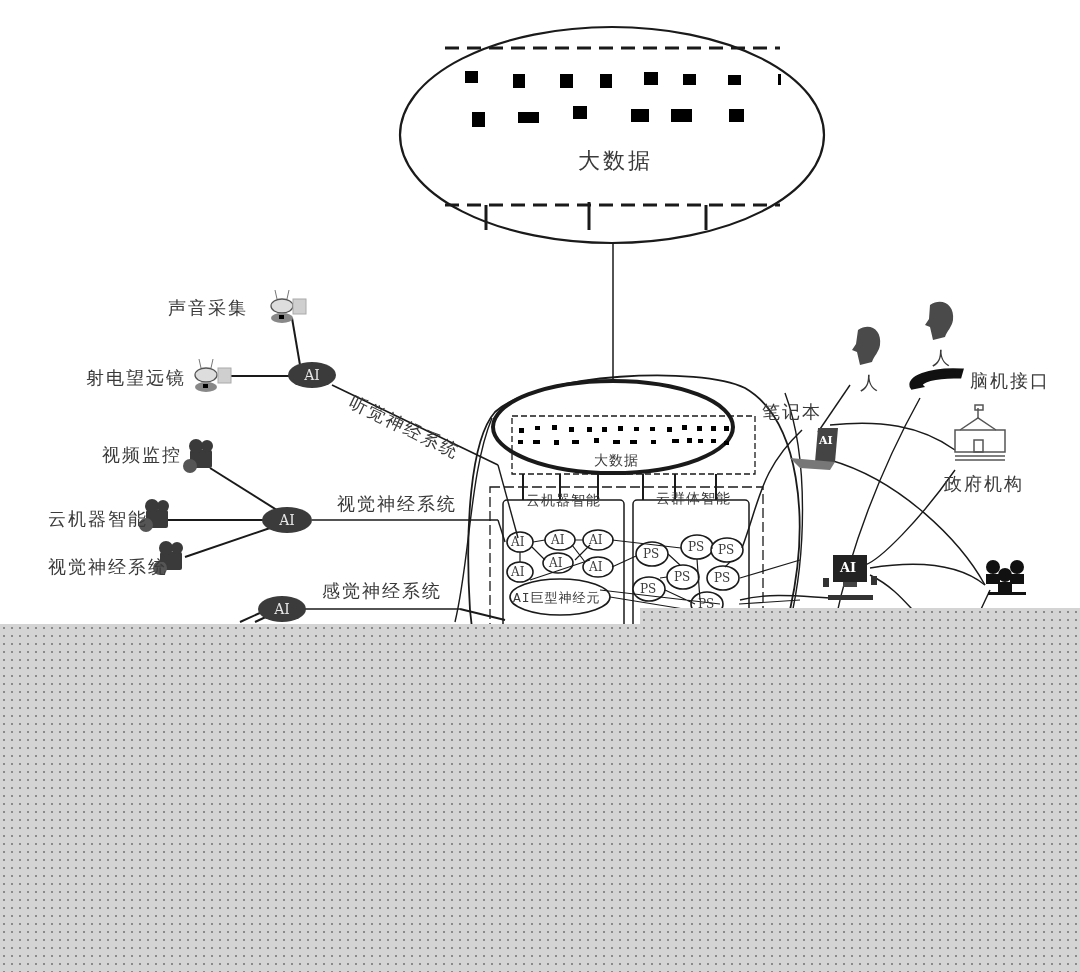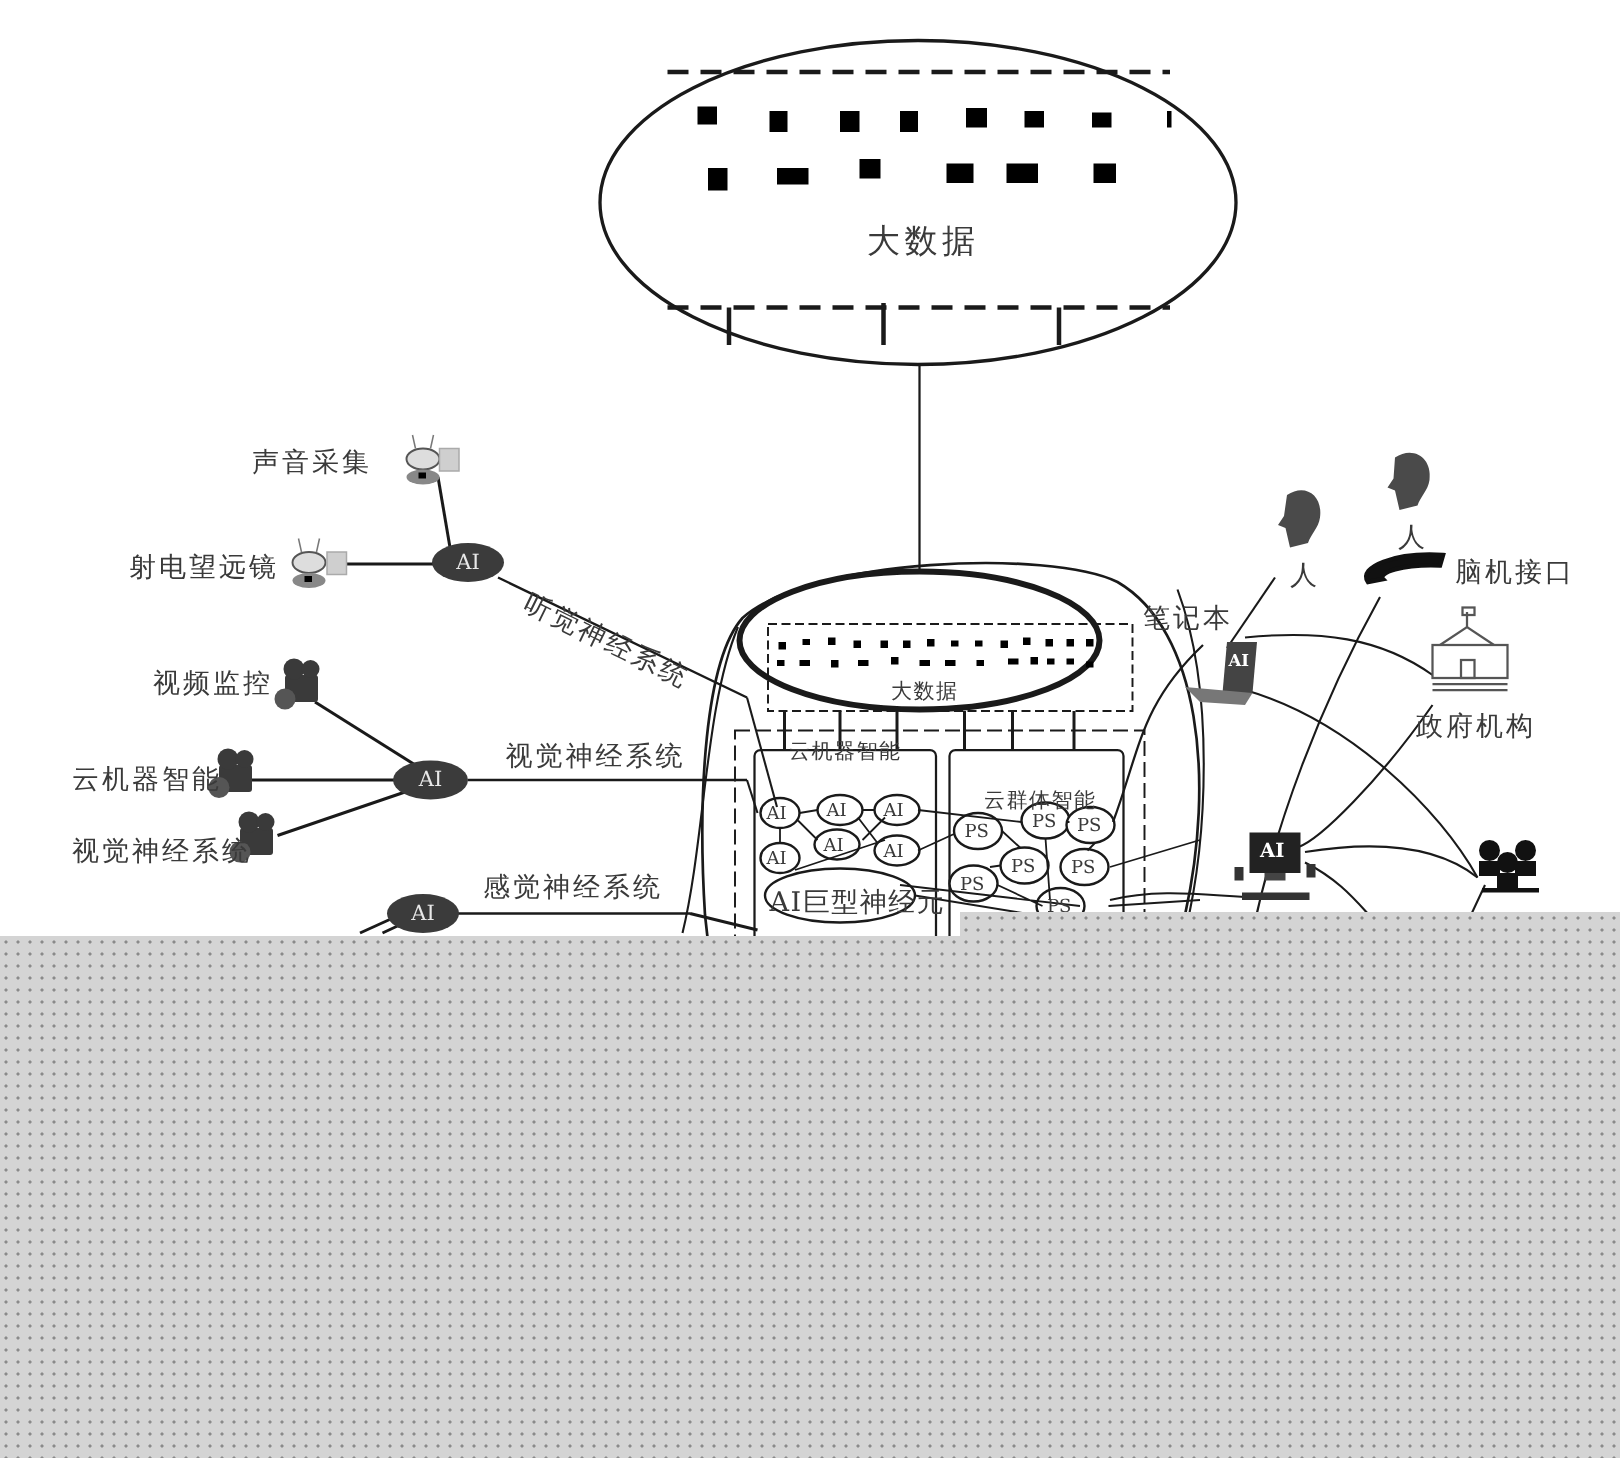--- a/index.html
+++ b/index.html
@@ -222,29 +222,29 @@
     <rect x="986" y="574" width="14" height="10"></rect>
       <rect x="1010" y="574" width="14" height="10"></rect>
       <rect x="998" y="582" width="14" height="10"></rect>
     <rect x="988" y="592" width="38" height="3"></rect>
   </g>
 </svg>
 
 <div class="lbl lbl-big" style="left:578px;top:146px;">大数据</div>
 <div class="lbl lbl-sm" style="left:594px;top:452px;">大数据</div>
 <div class="lbl lbl-sm" style="left:526px;top:492px;">云机器智能</div>
-<div class="lbl lbl-sm" style="left:656px;top:525px;">云群体智能</div>
+<div class="lbl lbl-sm" style="left:656px;top:490px;">云群体智能</div>
 
 <div class="lbl" style="left:511px;top:535px;font-size:12px;letter-spacing:0;">AI</div>
 <div class="lbl" style="left:551px;top:533px;font-size:12px;letter-spacing:0;">AI</div>
 <div class="lbl" style="left:589px;top:533px;font-size:12px;letter-spacing:0;">AI</div>
 <div class="lbl" style="left:511px;top:565px;font-size:12px;letter-spacing:0;">AI</div>
 <div class="lbl" style="left:549px;top:556px;font-size:12px;letter-spacing:0;">AI</div>
 <div class="lbl" style="left:589px;top:560px;font-size:12px;letter-spacing:0;">AI</div>
-<div class="lbl" style="left:513px;top:589px;font-size:18px;letter-spacing:1px;">AI巨型神经元</div>
+<div class="lbl" style="left:513px;top:589px;font-size:13px;letter-spacing:1px;font-family:Liberation Mono, monospace;">AI巨型神经元</div>
 
 <div class="lbl" style="left:643px;top:547px;font-size:12px;letter-spacing:0;">PS</div>
 <div class="lbl" style="left:688px;top:540px;font-size:12px;letter-spacing:0;">PS</div>
 <div class="lbl" style="left:718px;top:543px;font-size:12px;letter-spacing:0;">PS</div>
 <div class="lbl" style="left:674px;top:570px;font-size:12px;letter-spacing:0;">PS</div>
 <div class="lbl" style="left:714px;top:571px;font-size:12px;letter-spacing:0;">PS</div>
 <div class="lbl" style="left:640px;top:582px;font-size:12px;letter-spacing:0;">PS</div>
 <div class="lbl" style="left:698px;top:597px;font-size:12px;letter-spacing:0;">PS</div>
 
 <div class="lbl" style="left:168px;top:296px;">声音采集</div>

